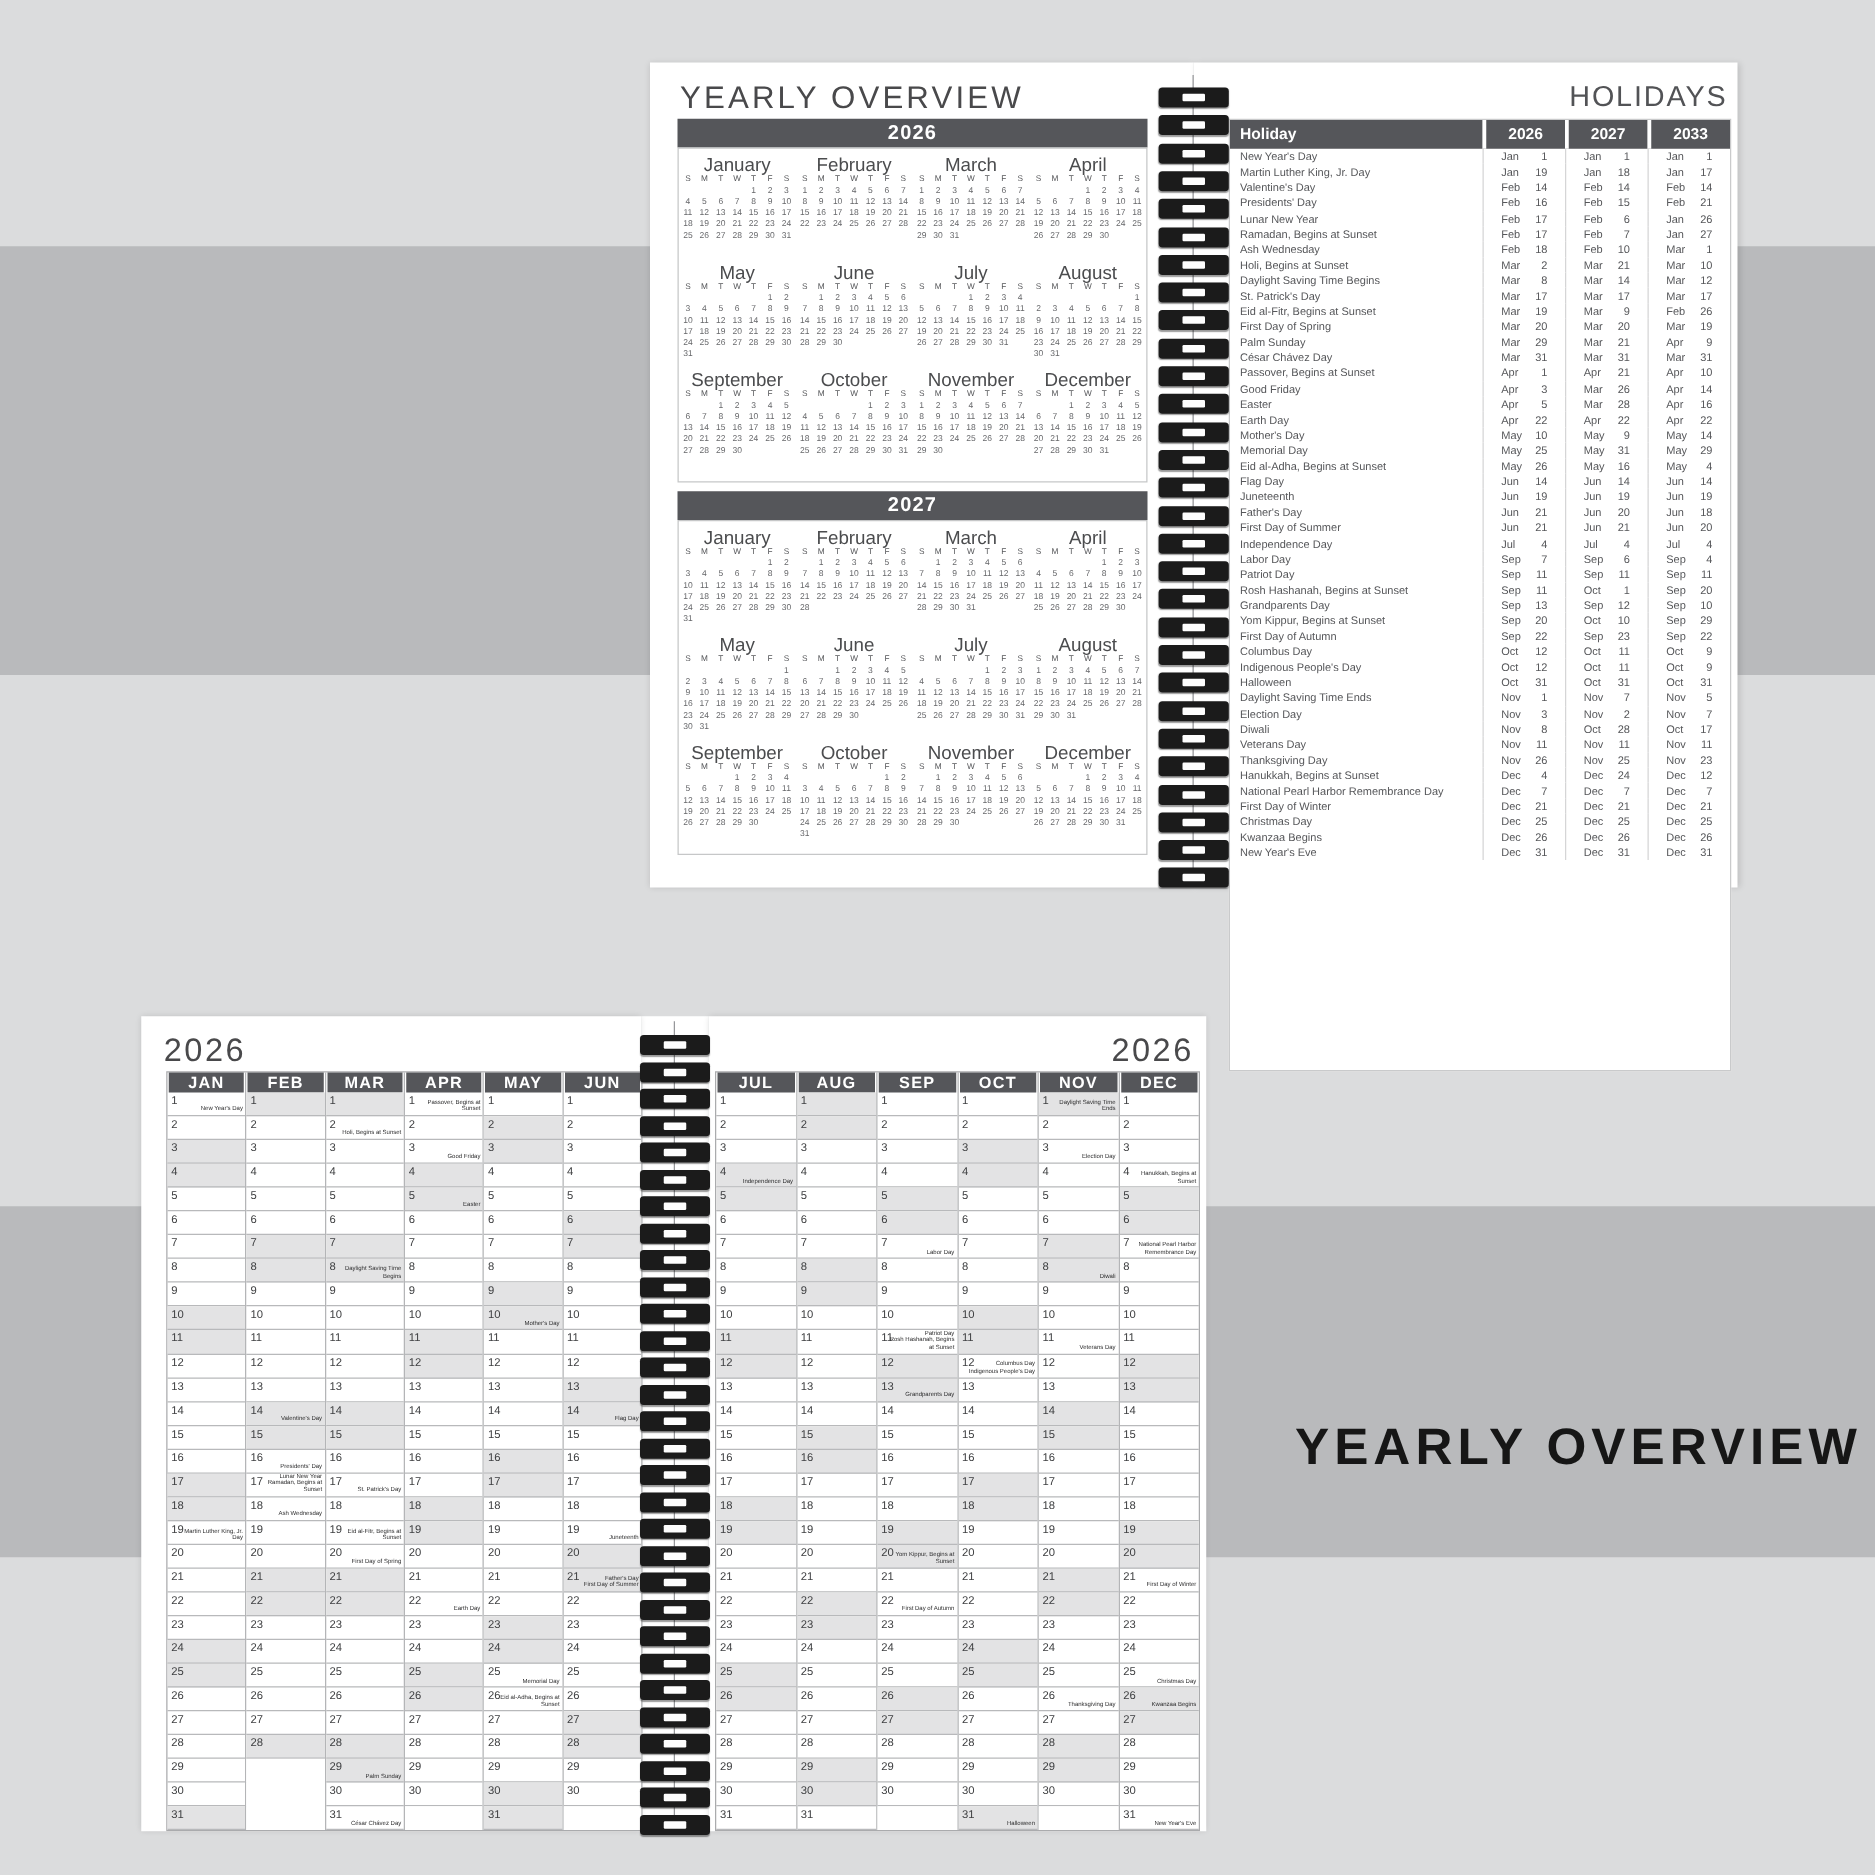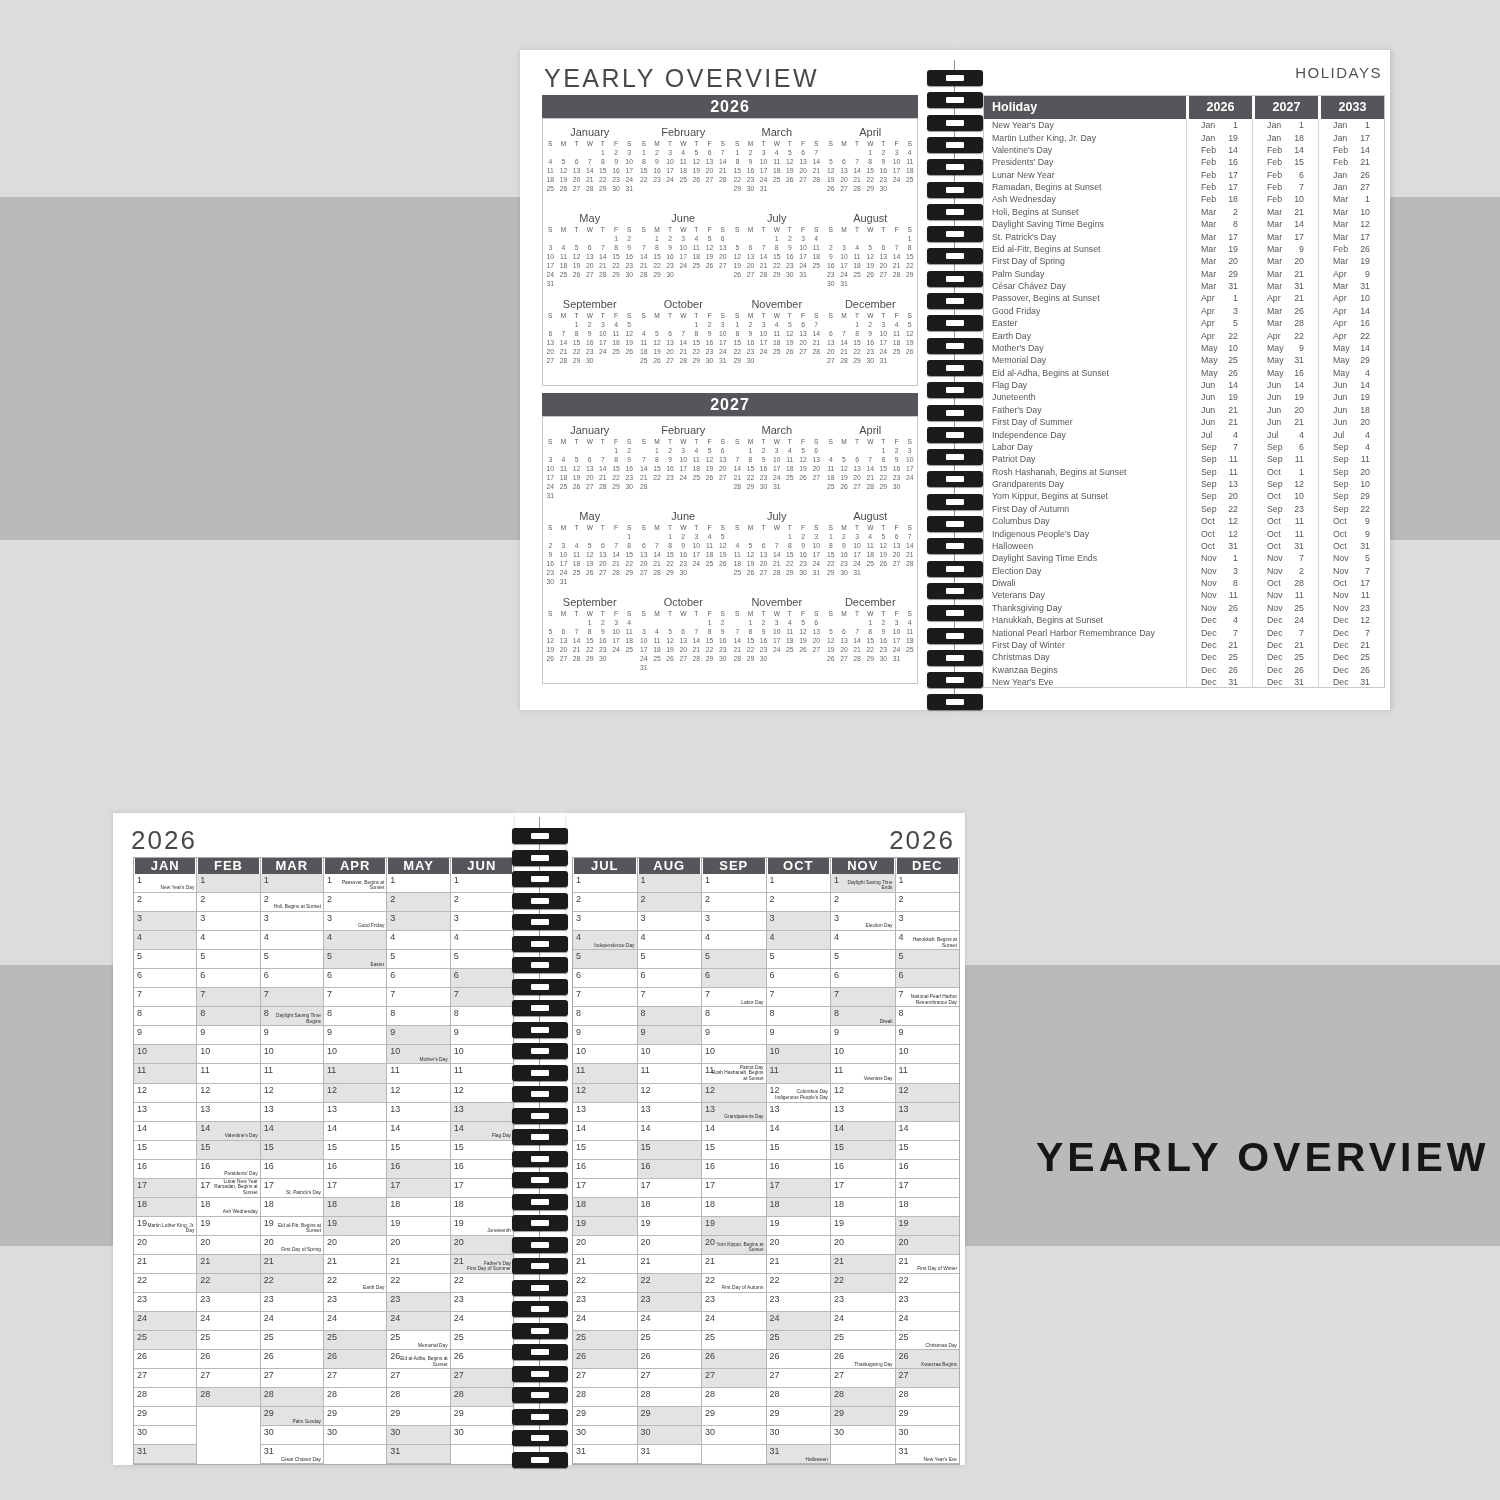--- a/index.html
+++ b/index.html
@@ -22,28 +22,28 @@
   .page.br{left:567px;top:813px;width:398px;height:652px;}
   .gapstrip{position:absolute;left:513px;top:813px;width:54px;height:652px;background:#fff;}
 
   
   .yo-title{position:absolute;left:24px;top:14px;font-size:25px;letter-spacing:2.5px;color:#49494b;}
   .y-banner{position:absolute;left:22px;width:376px;height:23px;background:#55565a;color:#fff;
             font-weight:bold;font-size:16px;text-align:center;line-height:23px;letter-spacing:1px;}
   .cal-box{position:absolute;left:22px;width:376px;height:268px;border:1px solid #c6c7c8;box-sizing:border-box;
            display:grid;grid-template-columns:repeat(4,1fr);grid-auto-rows:86px;padding-top:7px;}
   .mini-cal{width:92px;margin:0 auto;text-align:center;}
-  .mini-cal .mname{font-size:11px;color:#4b4c4e;height:13px;line-height:13px;}
+  .mini-cal .mname{font-size:15px;color:#4b4c4e;height:13px;line-height:13px;}
   .d-grid{display:grid;grid-template-columns:repeat(7,1fr);}
   .d-grid .wd{font-size:6.6px;color:#57585b;height:9px;line-height:9px;}
   .d-grid .dc{font-size:6.8px;color:#66676a;height:9px;line-height:9px;}
 
   
-  .hol-title{position:absolute;right:8px;top:14px;font-size:15px;letter-spacing:1.5px;color:#525356;}
-  .h-table{position:absolute;left:28px;top:45px;width:402px;height:593px;border:1px solid #c9cacb;box-sizing:border-box;background:#fff;}
+  .hol-title{position:absolute;right:8px;top:14px;font-size:23px;letter-spacing:1.5px;color:#525356;}
+  .h-table{position:absolute;left:28px;top:45px;width:402px;height:762px;border:1px solid #c9cacb;box-sizing:border-box;background:#fff;}
   .h-head{display:flex;background:#fff;height:23px;}
   .h-hc{background:#55565a;color:#fff;font-weight:bold;font-size:12.5px;line-height:23px;}
   .h-hname{flex:1;text-align:left;padding-left:8px;}
   .h-hyear{width:66px;box-sizing:border-box;border-left:3px solid #fff;text-align:center;}
   .h-row{display:flex;height:12.38px;align-items:center;}
   .h-name{flex:1;padding-left:8px;font-size:8.8px;color:#56575a;white-space:nowrap;}
   .h-date{width:66px;box-sizing:border-box;border-left:1px solid #d5d5d6;align-self:stretch;
           display:flex;justify-content:center;align-items:center;font-size:8.8px;color:#56575a;}
   .h-date .dm{width:24px;text-align:left;}
   .h-date .dd{width:13px;text-align:right;}

